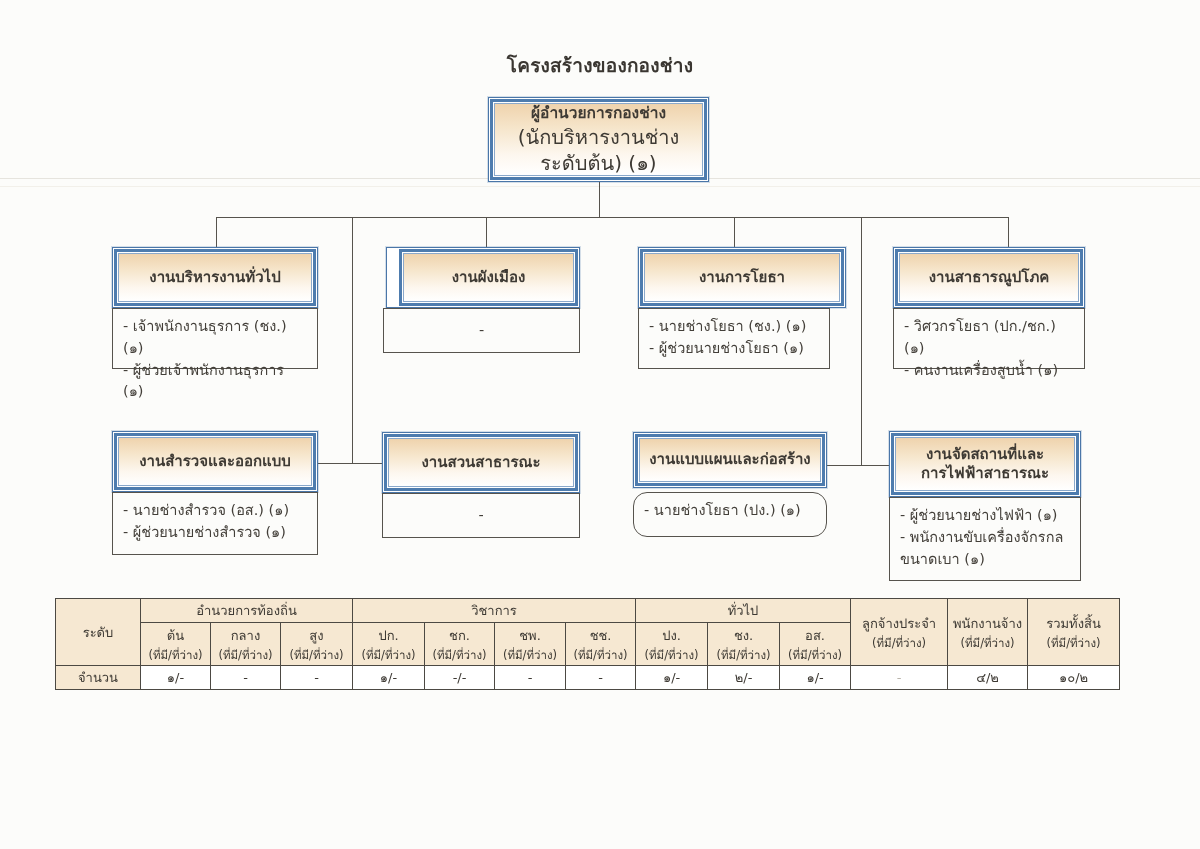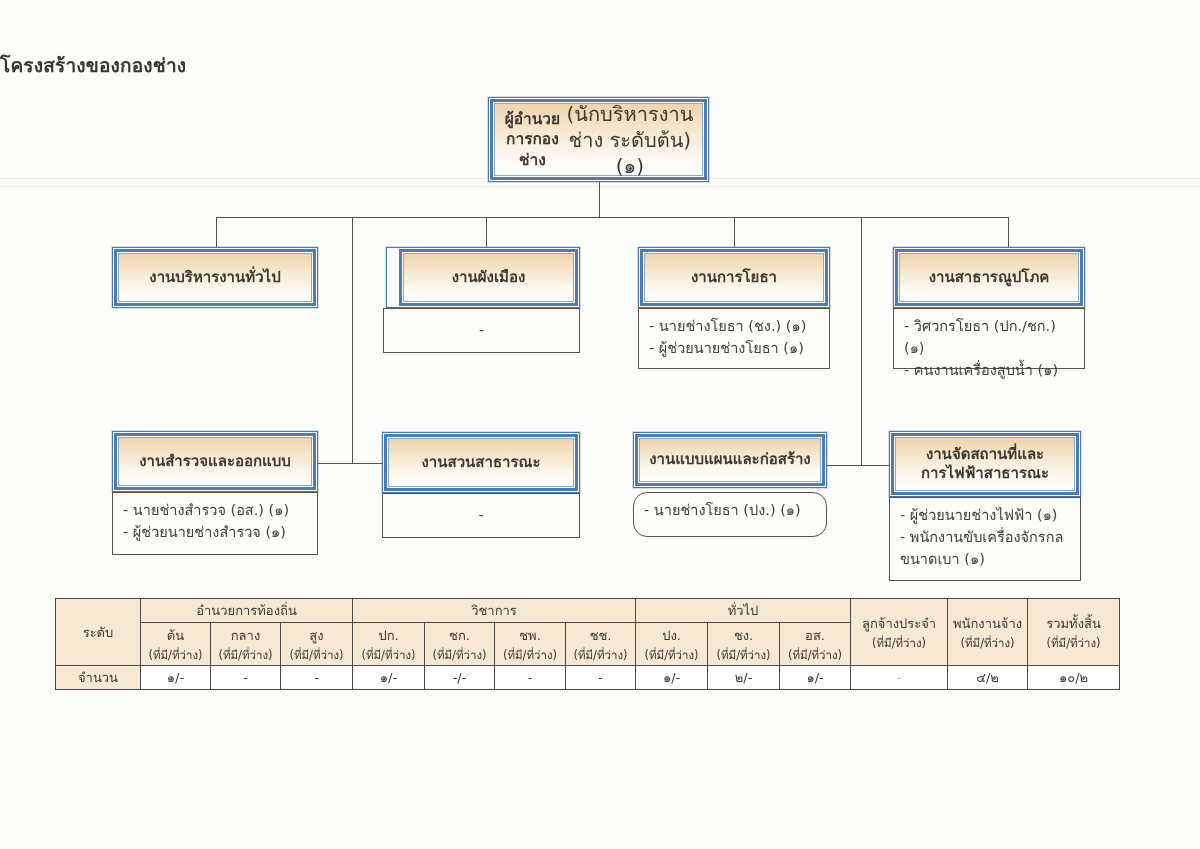--- a/index.html
+++ b/index.html
@@ -10,21 +10,21 @@
     color:#3c3833;
     overflow:hidden;
   }
   .page{position:relative;width:1200px;height:849px;}
 
   .scanline{position:absolute;left:0;width:1200px;height:1px;background:#e6e4de;}
   .scanline.l2{background:#f2f0ea;}
 
   .title{
     position:absolute;left:0;top:50px;width:1200px;
-    font-size:19px;font-weight:bold;color:#3a3631;
+    text-align:center;font-size:19px;font-weight:bold;color:#3a3631;
     letter-spacing:.2px;
   }
 
   
   .hdr{
     position:absolute;box-sizing:border-box;
     border:1px solid #4a76a8;background:#fff;padding:1px;
     box-shadow:0 0 0 1px rgba(74,118,168,.22);
   }
   .hdr-mid{box-sizing:border-box;height:100%;border:3px solid #4e7cae;padding:1px;background:#fff;}
@@ -34,30 +34,30 @@
     display:flex;align-items:center;justify-content:center;text-align:center;
     font-weight:bold;font-size:15px;line-height:1.3;color:#3e3a34;
     padding:2px 6px;
   }
   .lst{
     position:absolute;box-sizing:border-box;
     border:1px solid #56534d;background:transparent;
     padding:7px 10px;font-size:14.5px;line-height:1.5;color:#433f39;
   }
   .lst.center{display:flex;align-items:center;justify-content:center;padding:2px;}
-  .topbox .hdr-in{flex-direction:row;font-size:15.5px;}
+  .topbox .hdr-in{flex-direction:column;font-size:15.5px;}
   .topbox .sub{font-weight:normal;font-size:20px;margin-top:1px;}
 
   .ln{position:absolute;background:#56534d;}
 
   
   .topbox{left:488px;top:97px;width:221px;height:85px;}
   .u1h{left:112px;top:247px;width:206px;height:61px;}
   .u2h{left:386px;top:247px;width:194px;height:61px;padding-left:12px;}
-  .u3h{left:638px;top:247px;width:192px;height:61px;}
+  .u3h{left:638px;top:247px;width:208px;height:61px;}
   .u4h{left:893px;top:247px;width:192px;height:61px;}
   .u5h{left:112px;top:431px;width:206px;height:61px;}
   .u6h{left:382px;top:432px;width:198px;height:61px;}
   .u7h{left:633px;top:432px;width:194px;height:56px;}
   .u8h{left:889px;top:431px;width:192px;height:66px;}
   .l1{left:112px;top:308px;width:206px;height:61px;}
   .l2p{left:383px;top:308px;width:197px;height:45px;}
   .l3{left:638px;top:308px;width:192px;height:61px;}
   .l4{left:893px;top:308px;width:192px;height:61px;}
   .l5{left:112px;top:492px;width:206px;height:63px;}
@@ -122,20 +122,24 @@
     <div class="hdr-mid">
         <div class="hdr-in">งานการโยธา</div>
       </div>
   </div>
   <div class="hdr u4h">
     <div class="hdr-mid">
         <div class="hdr-in">งานสาธารณูปโภค</div>
       </div>
   </div>
 
+  <div class="lst l1">
+    <div>- เจ้าพนักงานธุรการ (ชง.) (๑)</div>
+    <div>- ผู้ช่วยเจ้าพนักงานธุรการ (๑)</div>
+  </div>
   <div class="lst l2p center">
     <div>-</div>
   </div>
   <div class="lst l3">
     <div>- นายช่างโยธา (ชง.) (๑)</div>
     <div>- ผู้ช่วยนายช่างโยธา (๑)</div>
   </div>
   <div class="lst l4">
     <div>- วิศวกรโยธา (ปก./ชก.) (๑)</div>
     <div>- คนงานเครื่องสูบน้ำ (๑)</div>

